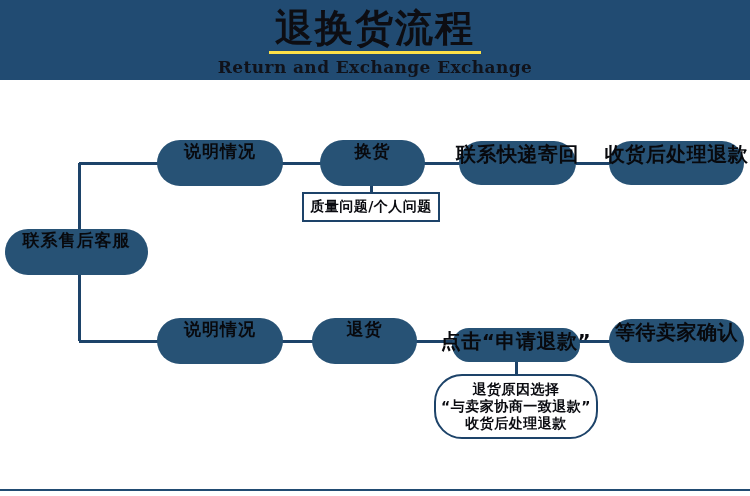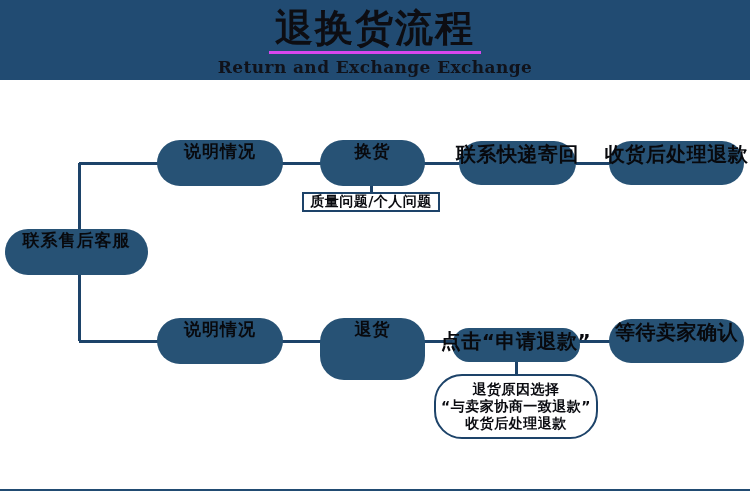--- a/index.html
+++ b/index.html
@@ -18,21 +18,21 @@
   }
   .title-wrap{
     position:absolute;left:0;top:6px;width:750px;
     text-align:center;
   }
   .title-cn{
     display:inline-block;
     font-family:"DejaVu Serif","Liberation Serif",serif;
     font-size:38px;font-weight:bold;color:#0d0d12;
     letter-spacing:2px;line-height:44px;
-    border-bottom:3px solid #d946ef;
+    border-bottom:3px solid #fde047;
     padding:0 6px 1px 6px;
   }
   .title-en{
     margin-top:3px;
     font-family:"DejaVu Serif","Liberation Serif",serif;
     font-size:17px;font-weight:bold;color:#10121a;
     letter-spacing:0.4px;
   }
 
   
@@ -123,29 +123,29 @@
   </div>
 
   <div class="pill small" style="left:459px;top:141px;width:117px;height:44px;">
     <span>联系快递寄回</span>
   </div>
 
   <div class="pill small" style="left:609px;top:141px;width:135px;height:44px;">
     <span>收货后处理退款</span>
   </div>
 
-  <div class="note note-1" style="left:302px;top:192px;width:138px;height:20px;">
+  <div class="note note-1" style="left:302px;top:192px;width:138px;height:30px;">
     <span>质量问题/个人问题</span>
   </div>
 
   <div class="pill" style="left:157px;top:318px;width:126px;height:46px;">
     <span>说明情况</span>
   </div>
 
-  <div class="pill" style="left:320px;top:318px;width:105px;height:62px;">
+  <div class="pill" style="left:312px;top:318px;width:105px;height:46px;">
     <span>退货</span>
   </div>
 
   <div class="pill small" style="left:452px;top:328px;width:128px;height:34px;">
     <span>点击“申请退款”</span>
   </div>
 
   <div class="pill small" style="left:609px;top:319px;width:135px;height:44px;">
     <span>等待卖家确认</span>
   </div>

